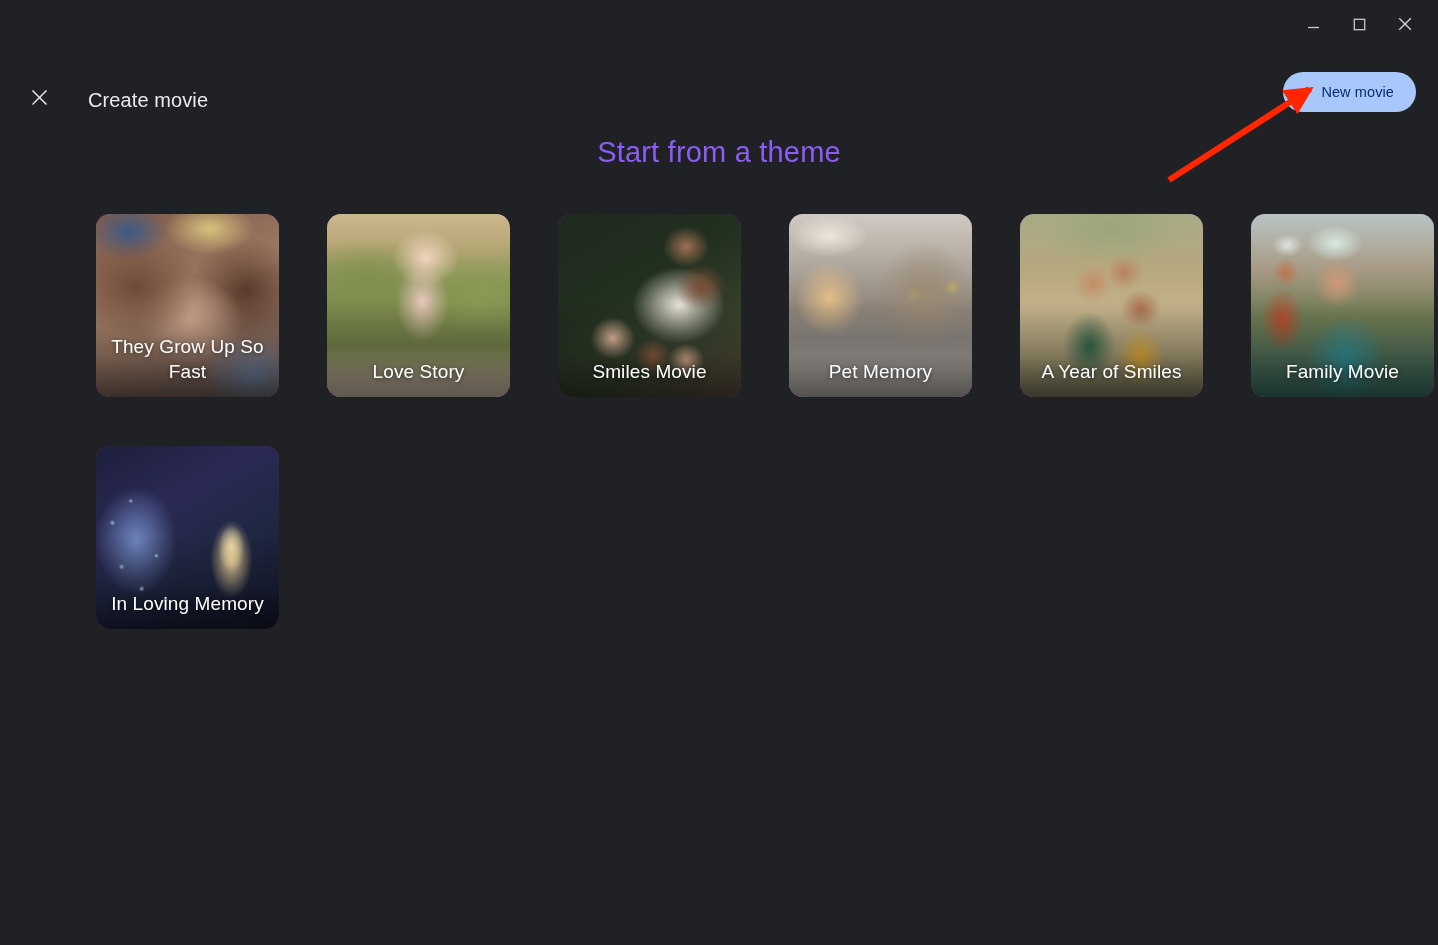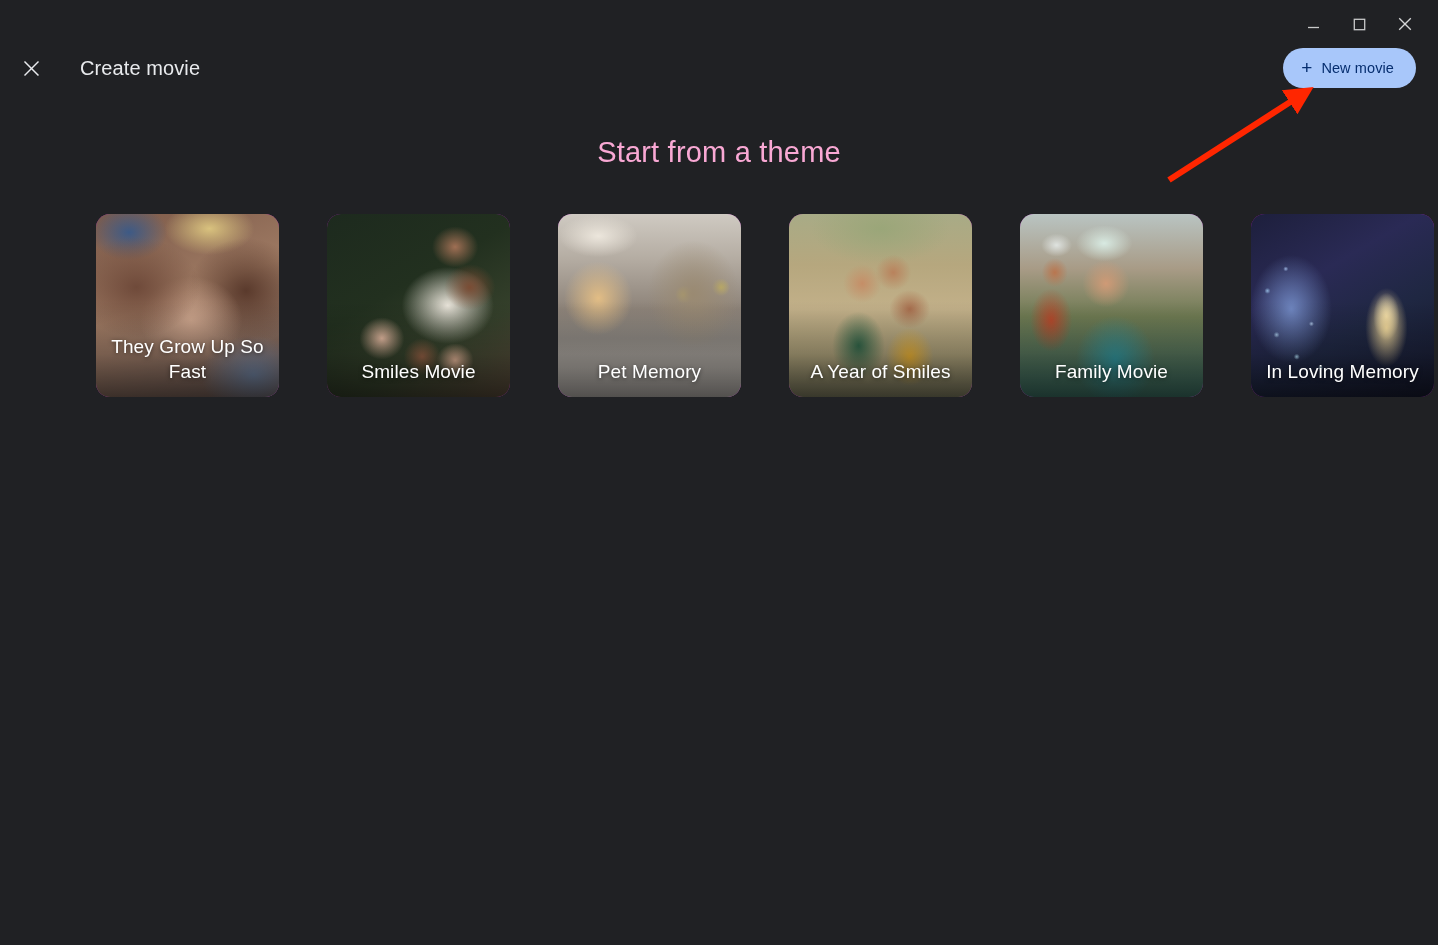--- a/index.html
+++ b/index.html
@@ -34,25 +34,25 @@
     display: flex;
     align-items: center;
     justify-content: center;
     cursor: default;
   }
   .win-btn svg { display: block; }
 
   
   .app-header {
     position: absolute;
-    top: 36px; left: 0; right: 0;
+    top: 48px; left: 0; right: 0;
     height: 64px;
     display: flex;
-    align-items: center;
-    padding: 0 22px 0 16px;
+    align-items: flex-end;
+    padding: 0 22px 0 24px;
   }
   .close-wrap {
     width: 30px; height: 30px;
     display: flex; align-items: center; justify-content: center;
     cursor: pointer;
     border-radius: 50%;
     flex: 0 0 auto;
   }
   .page-title {
     font-size: 20px;
@@ -92,21 +92,21 @@
   
   .main {
     position: absolute;
     top: 112px; left: 0; right: 0; bottom: 0;
     overflow: hidden;
   }
   .section-title {
     text-align: center;
     font-size: 29px;
     font-weight: 400;
-    color: #f9a8d4;
+    color: #8b5cf6;
     letter-spacing: 0.2px;
     margin-top: 24px;
   }
 
   .grid {
     margin: 0 auto;
     width: 1342px;
     padding-left: 48px;
     display: grid;
     grid-template-columns: repeat(6, 183px);
@@ -276,20 +276,25 @@
 
 <div class="main">
   <div class="section-title">Start from a theme</div>
   <div class="grid" id="theme-grid">
       <div class="card">
         <div class="art art-grow"></div>
         <div class="scrim"></div>
         <div class="label">They Grow Up So Fast</div>
       </div>
       <div class="card">
+        <div class="art art-love"></div>
+        <div class="scrim"></div>
+        <div class="label">Love Story</div>
+      </div>
+      <div class="card">
         <div class="art art-family"></div>
         <div class="scrim"></div>
         <div class="label">Smiles Movie</div>
       </div>
       <div class="card">
         <div class="art art-pet"></div>
         <div class="scrim"></div>
         <div class="label">Pet Memory</div>
       </div>
       <div class="card">

